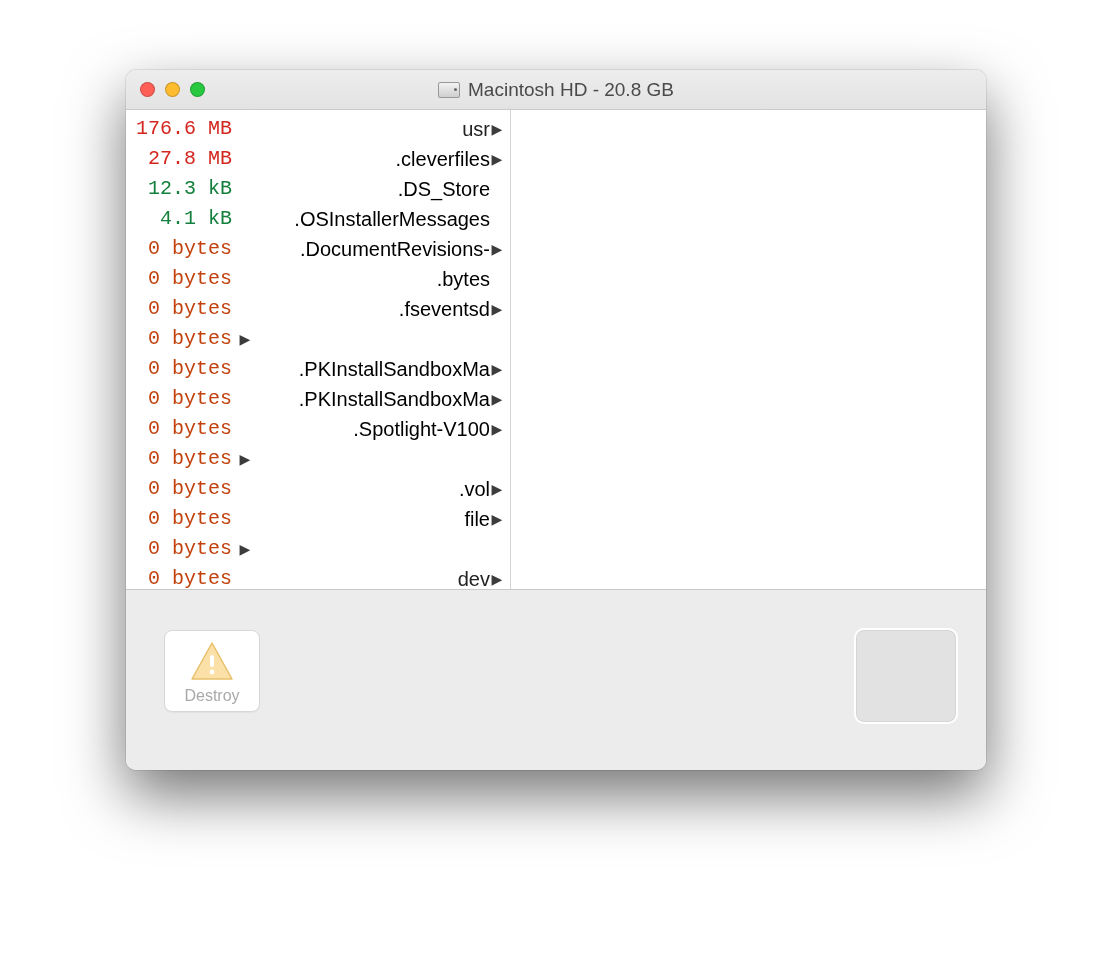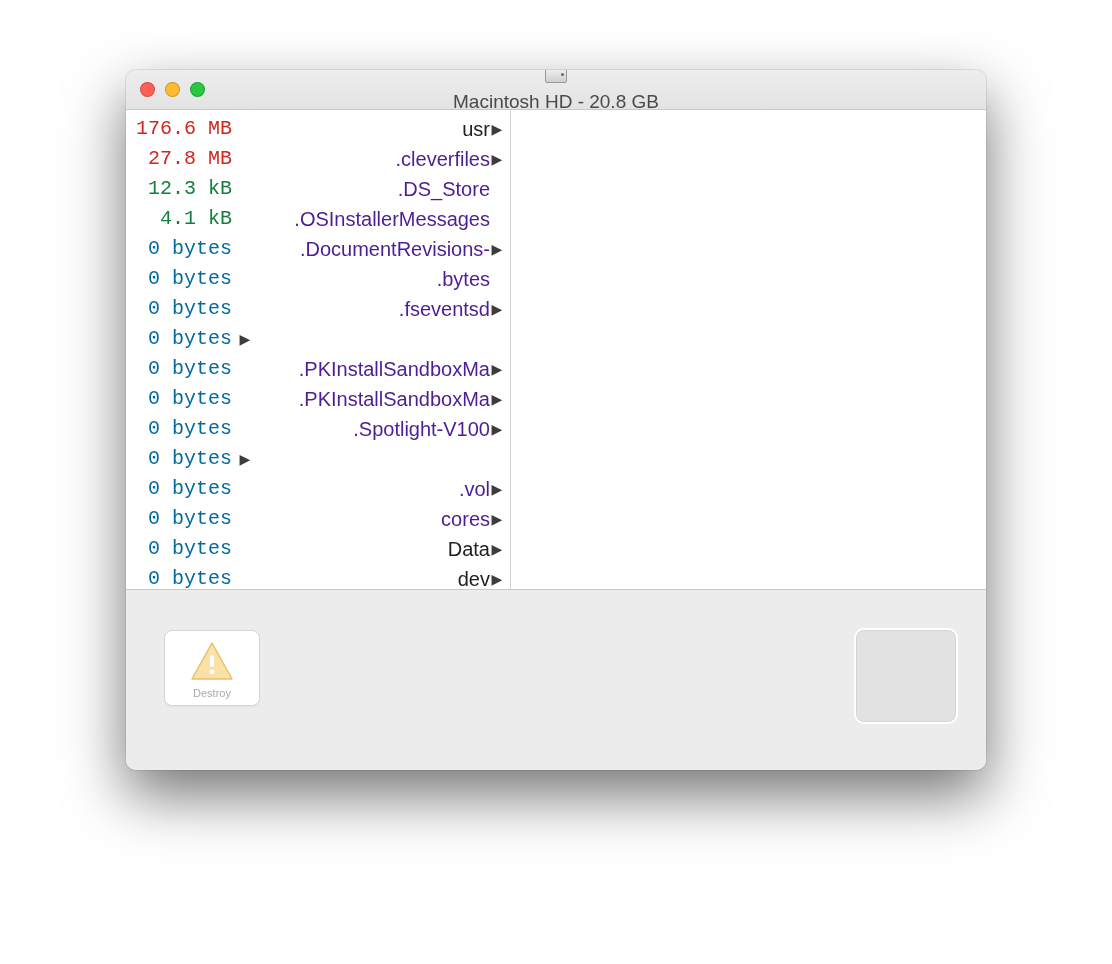--- a/index.html
+++ b/index.html
@@ -49,21 +49,20 @@
     left: 0; right: 0;
     text-align: left;
     font-size: 19px;
     color: #4a4a4a;
     font-weight: 400;
     pointer-events: none;
     display: flex;
     justify-content: center;
     align-items: center;
     gap: 8px;
-    flex-direction: column;
   }
   .hd-icon {
     width: 22px; height: 16px;
     position: relative;
   }
   .hd-icon::before {
     content: "";
     position: absolute; inset: 0;
     background: linear-gradient(#f2f2f2,#cfcfcf);
     border: 1px solid #989898;
@@ -102,31 +101,31 @@
   }
   .size {
     width: 112px;
     font-family: "Menlo", "Courier New", monospace;
     font-size: 20px;
     text-align: right;
     padding-right: 6px;
     color: #5a5a5a;
   }
   .size.red   { color: #d4261f; }
-  .size.green { color: #0369a1; }
+  .size.green { color: #c2410c; }
   .size.gray  { color: #15803d; }
   .name {
     flex: 1;
     overflow: hidden;
     text-overflow: clip;
     padding-left: 10px;
     color: #222;
     text-align: right;
   }
-  .name.dim { color: #4c1d95; }
+  .name.dim { color: #000000; }
   .arrow {
     width: 14px;
     text-align: center;
     color: #3c3c3c;
     font-size: 14px;
   }
 
   .footer {
     height: 180px;
     background: #ececec;
@@ -136,21 +135,21 @@
     position: absolute;
     left: 38px;
     top: 40px;
     width: 96px;
     text-align: center;
     background: #fff;
     border: 1px solid #d7d7d7;
     border-radius: 8px;
     padding: 8px 6px 6px 6px;
     color: #a9a9a9;
-    font-size: 11px;
+    font-size: 16px;
     box-shadow: 0 1px 1px rgba(0,0,0,0.04);
   }
   .destroy-btn svg { display: block; margin: 0 auto 4px auto; }
   .preview-box {
     position: absolute;
     right: 28px;
     top: 38px;
     width: 104px;
     height: 96px;
     background: #e2e2e2;
@@ -237,26 +236,25 @@
             <div class="size green">0 bytes</div>
             <div class="arrow">▶</div>
           </div>
           <div class="row">
             <div class="size green">0 bytes</div>
             <div class="name dim">.vol</div>
             <div class="arrow">▶</div>
           </div>
           <div class="row">
             <div class="size green">0 bytes</div>
-            <div class="name dim">cores</div>
-            <div class="arrow">▶</div>
-          </div>
-          <div class="row">
-            <div class="size green">0 bytes</div>
-            <div class="name">Data</div>
+            <div class="name dim">file</div>
+            <div class="arrow">▶</div>
+          </div>
+          <div class="row">
+            <div class="size green">0 bytes</div>
             <div class="arrow">▶</div>
           </div>
           <div class="row">
             <div class="size green">0 bytes</div>
             <div class="name">dev</div>
             <div class="arrow">▶</div>
           </div>
         </div>
       <div class="col-right"></div>
     </div>

